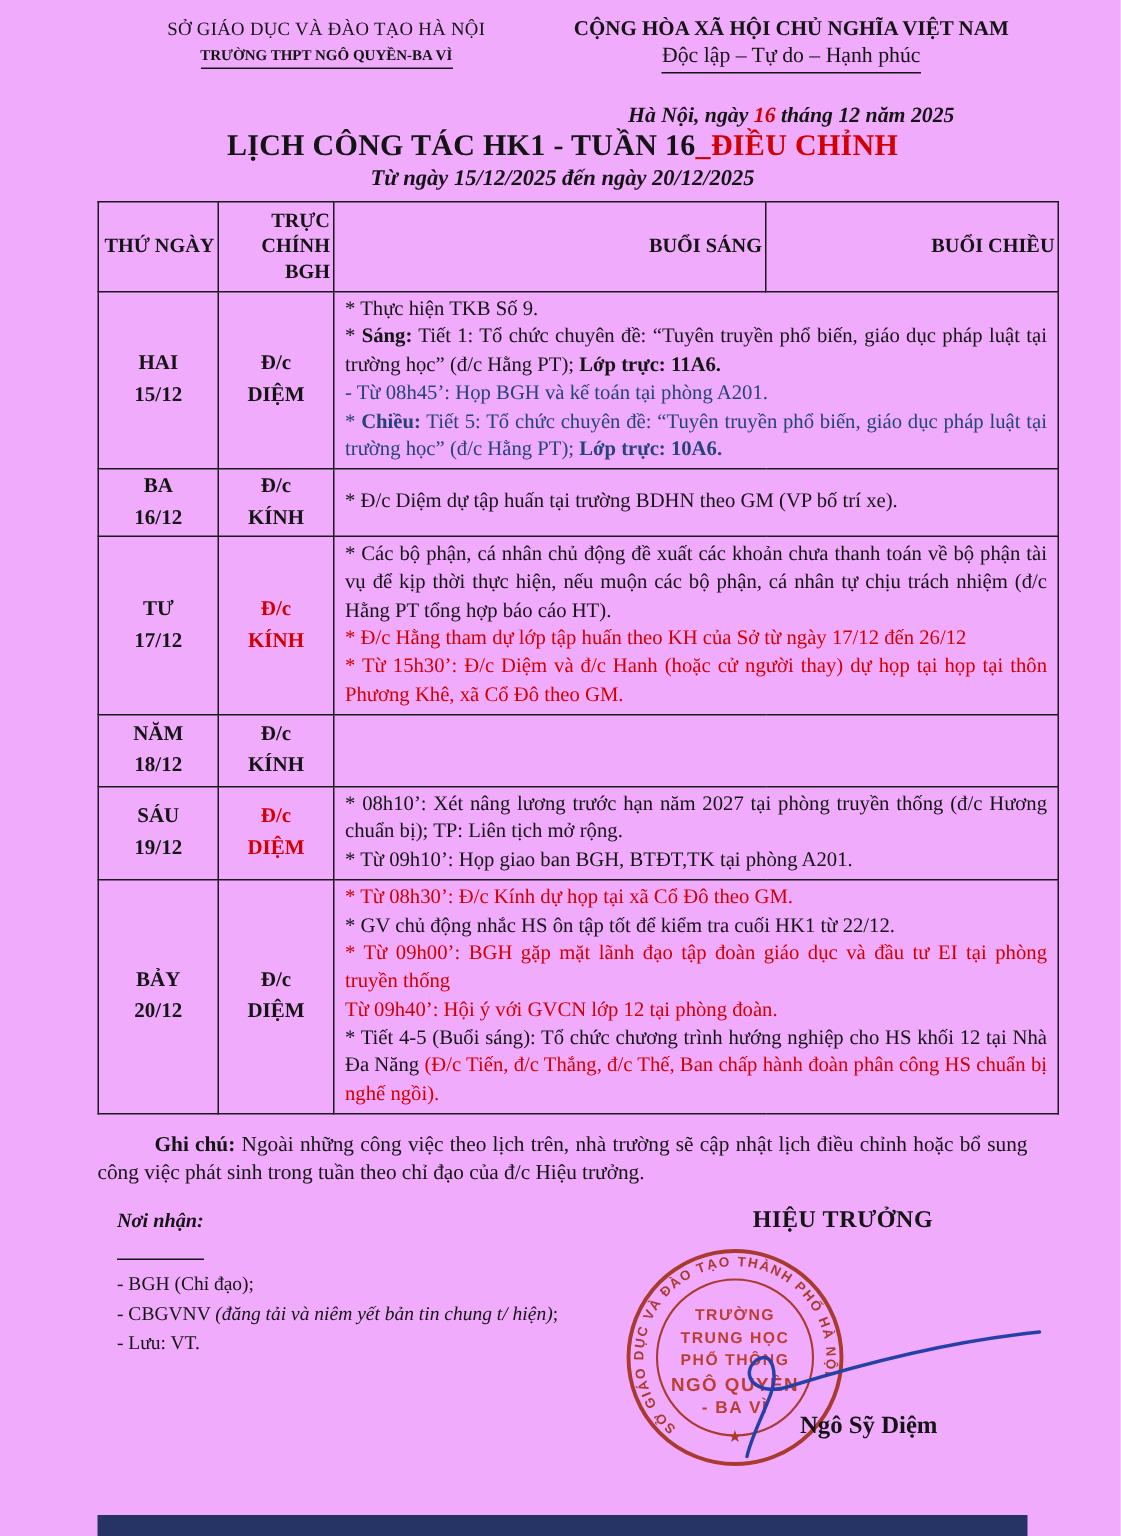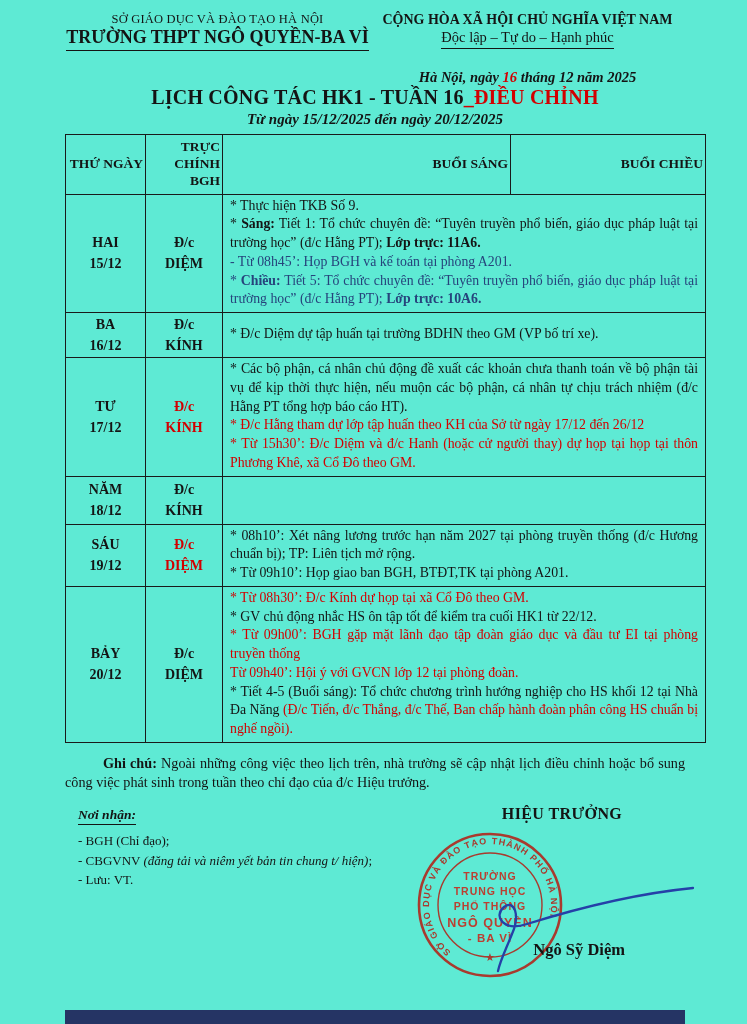--- a/index.html
+++ b/index.html
@@ -1,44 +1,44 @@
 <!DOCTYPE html>
 <html><head>
 <meta charset="utf-8">
 <style>
   html,body{margin:0;padding:0;background:#e8e8e8;}
-  .page{position:relative;width:747px;height:1024px;background:#5eead4;overflow:hidden;
+  .page{position:relative;width:747px;height:1024px;background:#f0abfc;overflow:hidden;
         font-family:"Liberation Serif","DejaVu Serif",serif;color:#141414;
         box-sizing:border-box;padding:12px 62px 0 65px;}
   
   .hdr{display:flex;}
   .hdr-left{width:305px;text-align:center;}
   .hdr-right{flex:1;text-align:center;}
   .hl1{font-size:12.5px;letter-spacing:.2px;}
-  .hl2{font-size:18px;font-weight:bold;display:inline-block;border-bottom:1.6px solid #141414;padding-bottom:2px;}
+  .hl2{font-size:10px;font-weight:bold;display:inline-block;border-bottom:1.6px solid #141414;padding-bottom:2px;}
   .hr1{font-size:14px;font-weight:bold;}
   .hr2{font-size:14.5px;font-weight:normal;display:inline-block;border-bottom:1.6px solid #141414;padding-bottom:2px;margin-top:1px;}
   .dateline{margin-top:20px;text-align:center;font-size:14.5px;font-weight:bold;font-style:italic;}
   
   .title{margin-top:0;text-align:center;font-size:20px;font-weight:bold;letter-spacing:.2px;}
   .subtitle{text-align:center;font-size:15px;font-weight:bold;font-style:italic;margin-top:2px;}
   
   table.sched{border-collapse:collapse;width:620px;margin-top:6px;table-layout:fixed;}
   table.sched th,table.sched td{border:1.6px solid #1a1a1a;vertical-align:middle;}
   th.c1{width:75px;} th.c2{width:72px;} th.c3{width:283px;} th.c4{width:190px;}
   table.sched th{font-size:13.5px;font-weight:bold;text-align:right;padding:4px 2px;line-height:1.25;}
   td.daycell,td.dutycell{text-align:center;font-weight:bold;font-size:14px;line-height:1.5;}
   td.content{padding:2px 7px 3px 7px;font-size:13.8px;vertical-align:top;}
   td.content .ln{text-align:justify;line-height:1.36;}
   
   .note{margin-top:11px;width:620px;font-size:14.2px;text-align:justify;line-height:1.35;text-indent:38px;}
   
   .footer{display:flex;margin-top:13px;width:620px;}
   .recips{flex:1;padding-left:13px;}
-  .recips .lbl{font-size:13.5px;font-weight:bold;font-style:italic;display:inline-block;border-bottom:1.4px solid #141414;padding-bottom:1px;margin-bottom:6px;}
+  .recips .lbl{font-size:13.5px;font-weight:bold;font-style:italic;display:inline-block;border-bottom:1.4px solid #141414;padding-bottom:17px;margin-bottom:6px;}
   .recips .itm{font-size:13px;line-height:1.5;}
   .signblock{width:268px;position:relative;}
   .signtitle{text-align:center;font-size:16px;font-weight:bold;letter-spacing:.4px;padding-left:22px;}
   .stampwrap{position:relative;width:150px;height:150px;margin:7px 0 0 -2px;}
   .signsvg{position:absolute;left:32px;top:44px;pointer-events:none;}
   .signname{position:relative;margin-top:-40px;padding-left:58px;text-align:right;width:150px;font-size:16.5px;font-weight:bold;}
   .bottombar{position:absolute;left:65px;top:1010px;width:620px;height:14px;}
 </style>
 </head>
 <body>

